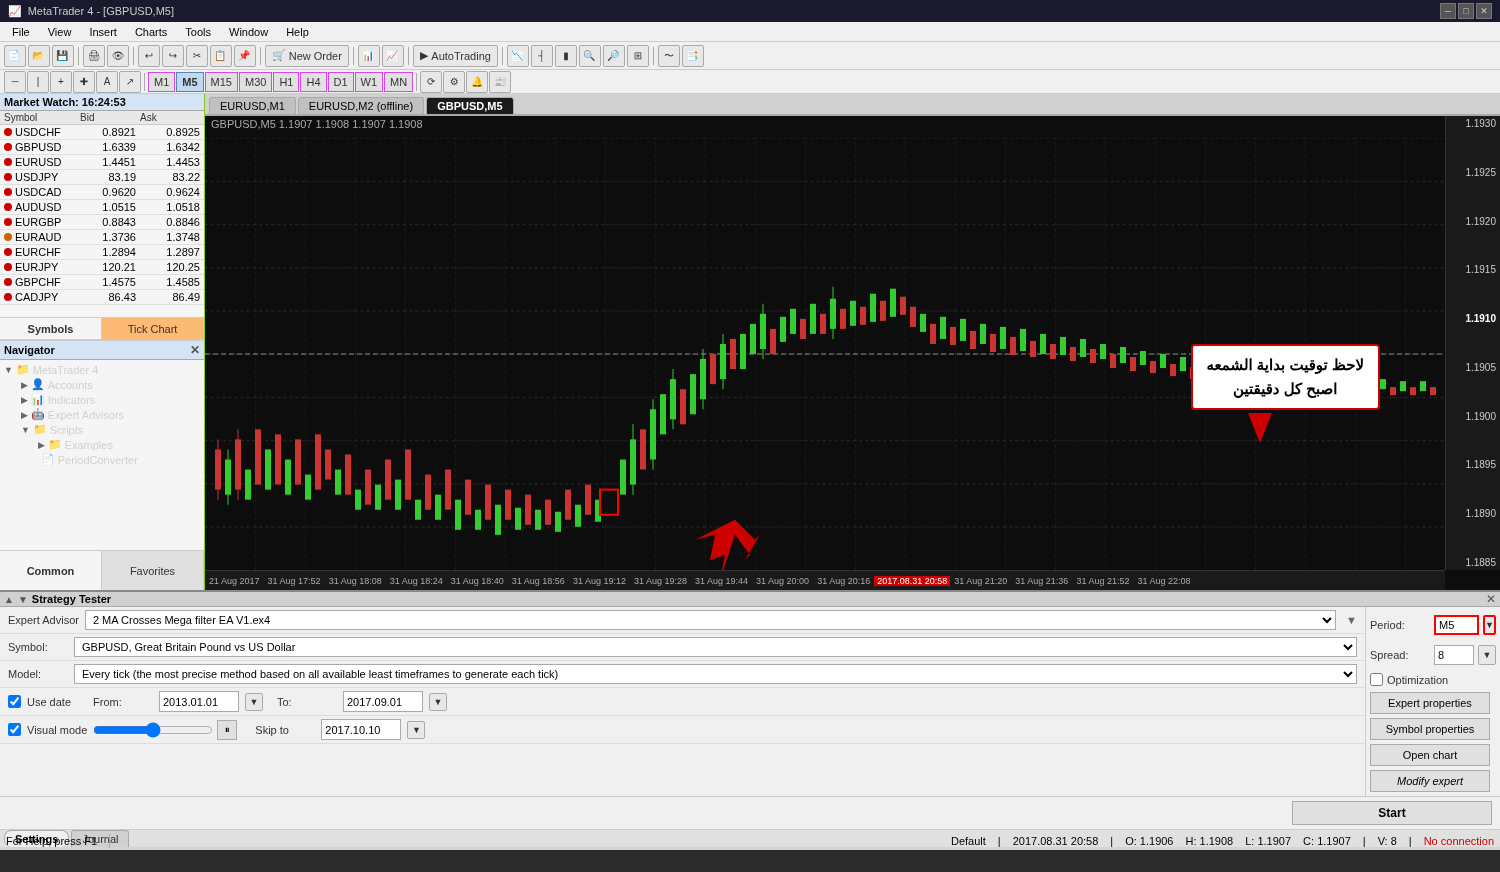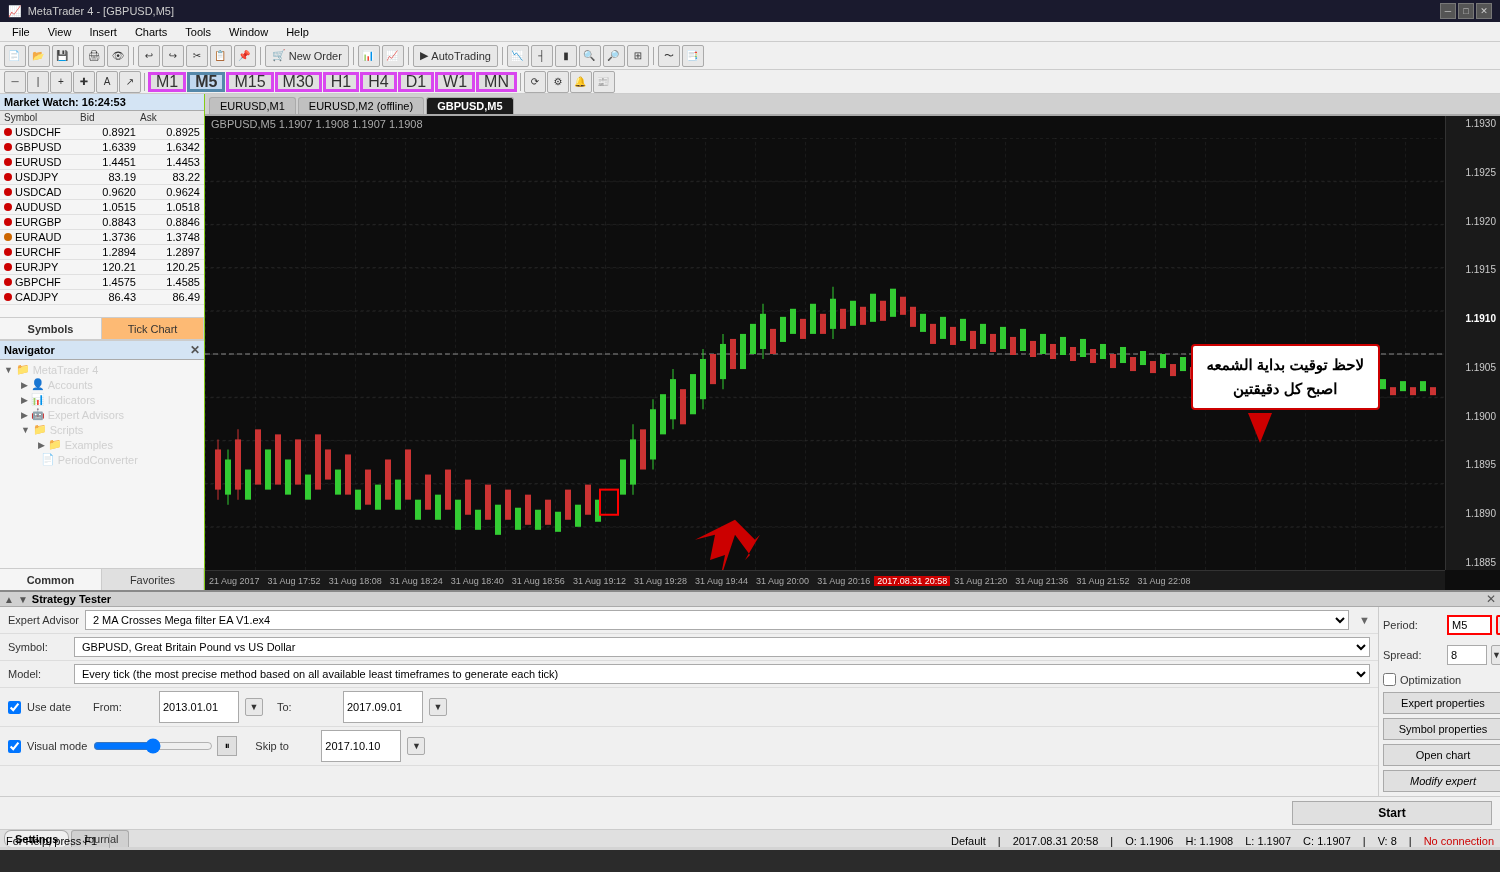--- a/index.html
+++ b/index.html
@@ -16,21 +16,21 @@
     .menu-item { padding: 0 8px; height: 20px; line-height: 20px; color: #000; font-size: 11px; cursor: pointer; }
 
     
     .toolbar { height: 28px; background: #f0f0f0; display: flex; align-items: center; padding: 2px 4px; gap: 2px; border-bottom: 1px solid #ccc; }
     .toolbar-btn { width: 22px; height: 22px; background: #e8e8e8; border: 1px solid #aaa; display: flex; align-items: center; justify-content: center; cursor: pointer; font-size: 10px; color: #333; border-radius: 2px; }
     .toolbar-separator { width: 1px; height: 18px; background: #aaa; margin: 0 2px; }
     .toolbar-btn-text { padding: 0 6px; height: 22px; background: #e8e8e8; border: 1px solid #aaa; display: flex; align-items: center; cursor: pointer; font-size: 11px; color: #333; border-radius: 2px; gap: 3px; }
 
     
     .period-toolbar { height: 24px; background: #f0f0f0; display: flex; align-items: center; padding: 1px 4px; gap: 1px; border-bottom: 1px solid #ccc; }
-    .period-btn { padding: 3px 5px; height: 20px; background: #e0e0e0; border: 3px solid #d946ef; display: flex; align-items: center; cursor: pointer; font-size: 16px; color: #333; }
+    .period-btn { padding: 3px 5px; height: 20px; background: #e0e0e0; border: 1px solid #d946ef; display: flex; align-items: center; cursor: pointer; font-size: 11px; color: #333; }
     .period-btn.active { background: #c0d8f0; border-color: #5588aa; font-weight: bold; }
 
     
     .main-layout { display: flex; height: calc(872px - 22px - 20px - 28px - 24px - 22px - 20px); }
 
     
     .left-panel { width: 205px; background: #f5f5f5; border-right: 1px solid #84cc16; display: flex; flex-direction: column; flex-shrink: 0; }
 
     
     .market-watch { flex: 1; border-bottom: 1px solid #ccc; overflow: hidden; display: flex; flex-direction: column; }
@@ -54,21 +54,21 @@
     .navigator { height: 250px; background: #f5f5f5; border-top: 1px solid #ccc; display: flex; flex-direction: column; }
     .navigator-header { background: #d4e4f4; padding: 2px 4px; font-weight: bold; font-size: 11px; color: #000; border-bottom: 1px solid #aaa; display: flex; justify-content: space-between; align-items: center; }
     .navigator-close { cursor: pointer; color: #555; font-size: 12px; }
     .navigator-body { flex: 1; overflow-y: auto; padding: 2px 0; }
     .nav-item { padding: 1px 4px; display: flex; align-items: center; gap: 3px; cursor: pointer; }
     .tree-indent { width: 14px; display: inline-block; }
     .expand-arrow { color: #666; font-size: 9px; }
     .nav-folder-icon { color: #e8c040; }
 
     
-    .nav-tabs { display: flex; height: 22px; background: #e0e0e0; border-top: 1px solid #ccc; }
+    .nav-tabs { display: flex; height: 40px; background: #e0e0e0; border-top: 1px solid #ccc; }
     .nav-tab { flex: 1; display: flex; align-items: center; justify-content: center; cursor: pointer; font-size: 11px; color: #333; border-right: 1px solid #ccc; }
     .nav-tab.active { background: #f5f5f5; font-weight: bold; }
 
     
     .chart-area { flex: 1; background: #0d0d0d; display: flex; flex-direction: column; overflow: hidden; }
     .chart-tabs { height: 22px; background: #d0d0d0; display: flex; align-items: flex-end; padding: 0 4px; gap: 2px; border-bottom: 2px solid #aaa; }
     .chart-tab { padding: 2px 10px; background: #c0c0c0; border: 1px solid #aaa; border-bottom: none; font-size: 11px; color: #000; cursor: pointer; border-radius: 3px 3px 0 0; }
     .chart-tab.active { background: #1a1a1a; color: #fff; font-weight: bold; }
     .chart-inner { flex: 1; position: relative; background: #0d0d0d; overflow: hidden; }
     .chart-info-bar { position: absolute; top: 0; left: 0; padding: 2px 6px; color: #aaa; font-size: 11px; }
@@ -86,39 +86,39 @@
     .st-header-row { display: flex; height: 22px; background: #d0d0d0; align-items: center; padding: 0 4px; border-bottom: 1px solid #aaa; gap: 4px; }
     .st-close { cursor: pointer; font-size: 12px; color: #555; }
     .st-arrow { cursor: pointer; font-size: 10px; color: #555; }
     .st-row { display: flex; align-items: center; padding: 3px 8px; gap: 6px; border-bottom: 1px solid #ddd; }
     .st-label { font-size: 11px; color: #333; white-space: nowrap; min-width: 60px; }
     .st-checkbox { width: 13px; height: 13px; }
     .st-btn { width: 120px; height: 22px; background: #e0e0e0; border: 1px solid #aaa; font-size: 11px; cursor: pointer; display: flex; align-items: center; justify-content: center; }
     .st-btn-start { width: 120px; height: 22px; background: #e0e0e0; border: 1px solid #aaa; font-size: 11px; cursor: pointer; display: flex; align-items: center; justify-content: center; font-weight: bold; }
     .st-dropdown { height: 20px; background: white; border: 1px solid #aaa; font-size: 11px; flex: 1; padding: 0 3px; }
     .st-period-input { width: 50px; height: 20px; border: 1px solid #aaa; font-size: 11px; background: white; padding: 0 3px; }
-    .st-date-input { width: 80px; height: 32px; border: 1px solid #aaa; font-size: 11px; background: white; padding: 0 3px; }
+    .st-date-input { width: 80px; height: 21px; border: 1px solid #aaa; font-size: 11px; background: white; padding: 0 3px; }
     .st-slider-container { display: flex; align-items: center; gap: 4px; }
     .st-slider { width: 120px; height: 16px; }
     .st-pause-btn { width: 20px; height: 20px; background: #e0e0e0; border: 1px solid #aaa; cursor: pointer; display: flex; align-items: center; justify-content: center; font-size: 10px; }
     .period-input-red { border: 2px solid red !important; }
 
     
     .bottom-tabs-row { display: flex; height: 22px; background: #e0e0e0; border-top: 1px solid #ccc; align-items: flex-end; padding: 0 4px; gap: 2px; }
     .bottom-tab { padding: 2px 10px; background: #d0d0d0; border: 1px solid #aaa; border-bottom: none; font-size: 11px; color: #333; cursor: pointer; border-radius: 3px 3px 0 0; }
     .bottom-tab.active { background: #f0f0f0; color: #000; font-weight: bold; border-radius: 7px; }
 
     
     .status-bar { height: 20px; background: #d4d4d4; display: flex; align-items: center; padding: 0 6px; gap: 12px; border-top: 1px solid #aaa; font-size: 11px; color: #000; }
     .status-separator { width: 1px; height: 14px; background: #aaa; }
 
     
     .st-main { display: flex; flex: 1; position: relative; }
     .st-left { flex: 1; display: flex; flex-direction: column; }
-    .st-right-panel { width: 122px; display: flex; flex-direction: column; gap: 4px; padding: 4px; border-left: 1px solid #ccc; justify-content: flex-start; }
+    .st-right-panel { width: 135px; display: flex; flex-direction: column; gap: 4px; padding: 4px; border-left: 1px solid #ccc; justify-content: flex-start; }
 
     
     ::-webkit-scrollbar { width: 8px; height: 8px; }
     ::-webkit-scrollbar-track { background: #d0d0d0; }
     ::-webkit-scrollbar-thumb { background: #aaa; border-radius: 3px; }
   </style>
 </head>
 <body>
 
 <div class="title-bar">

